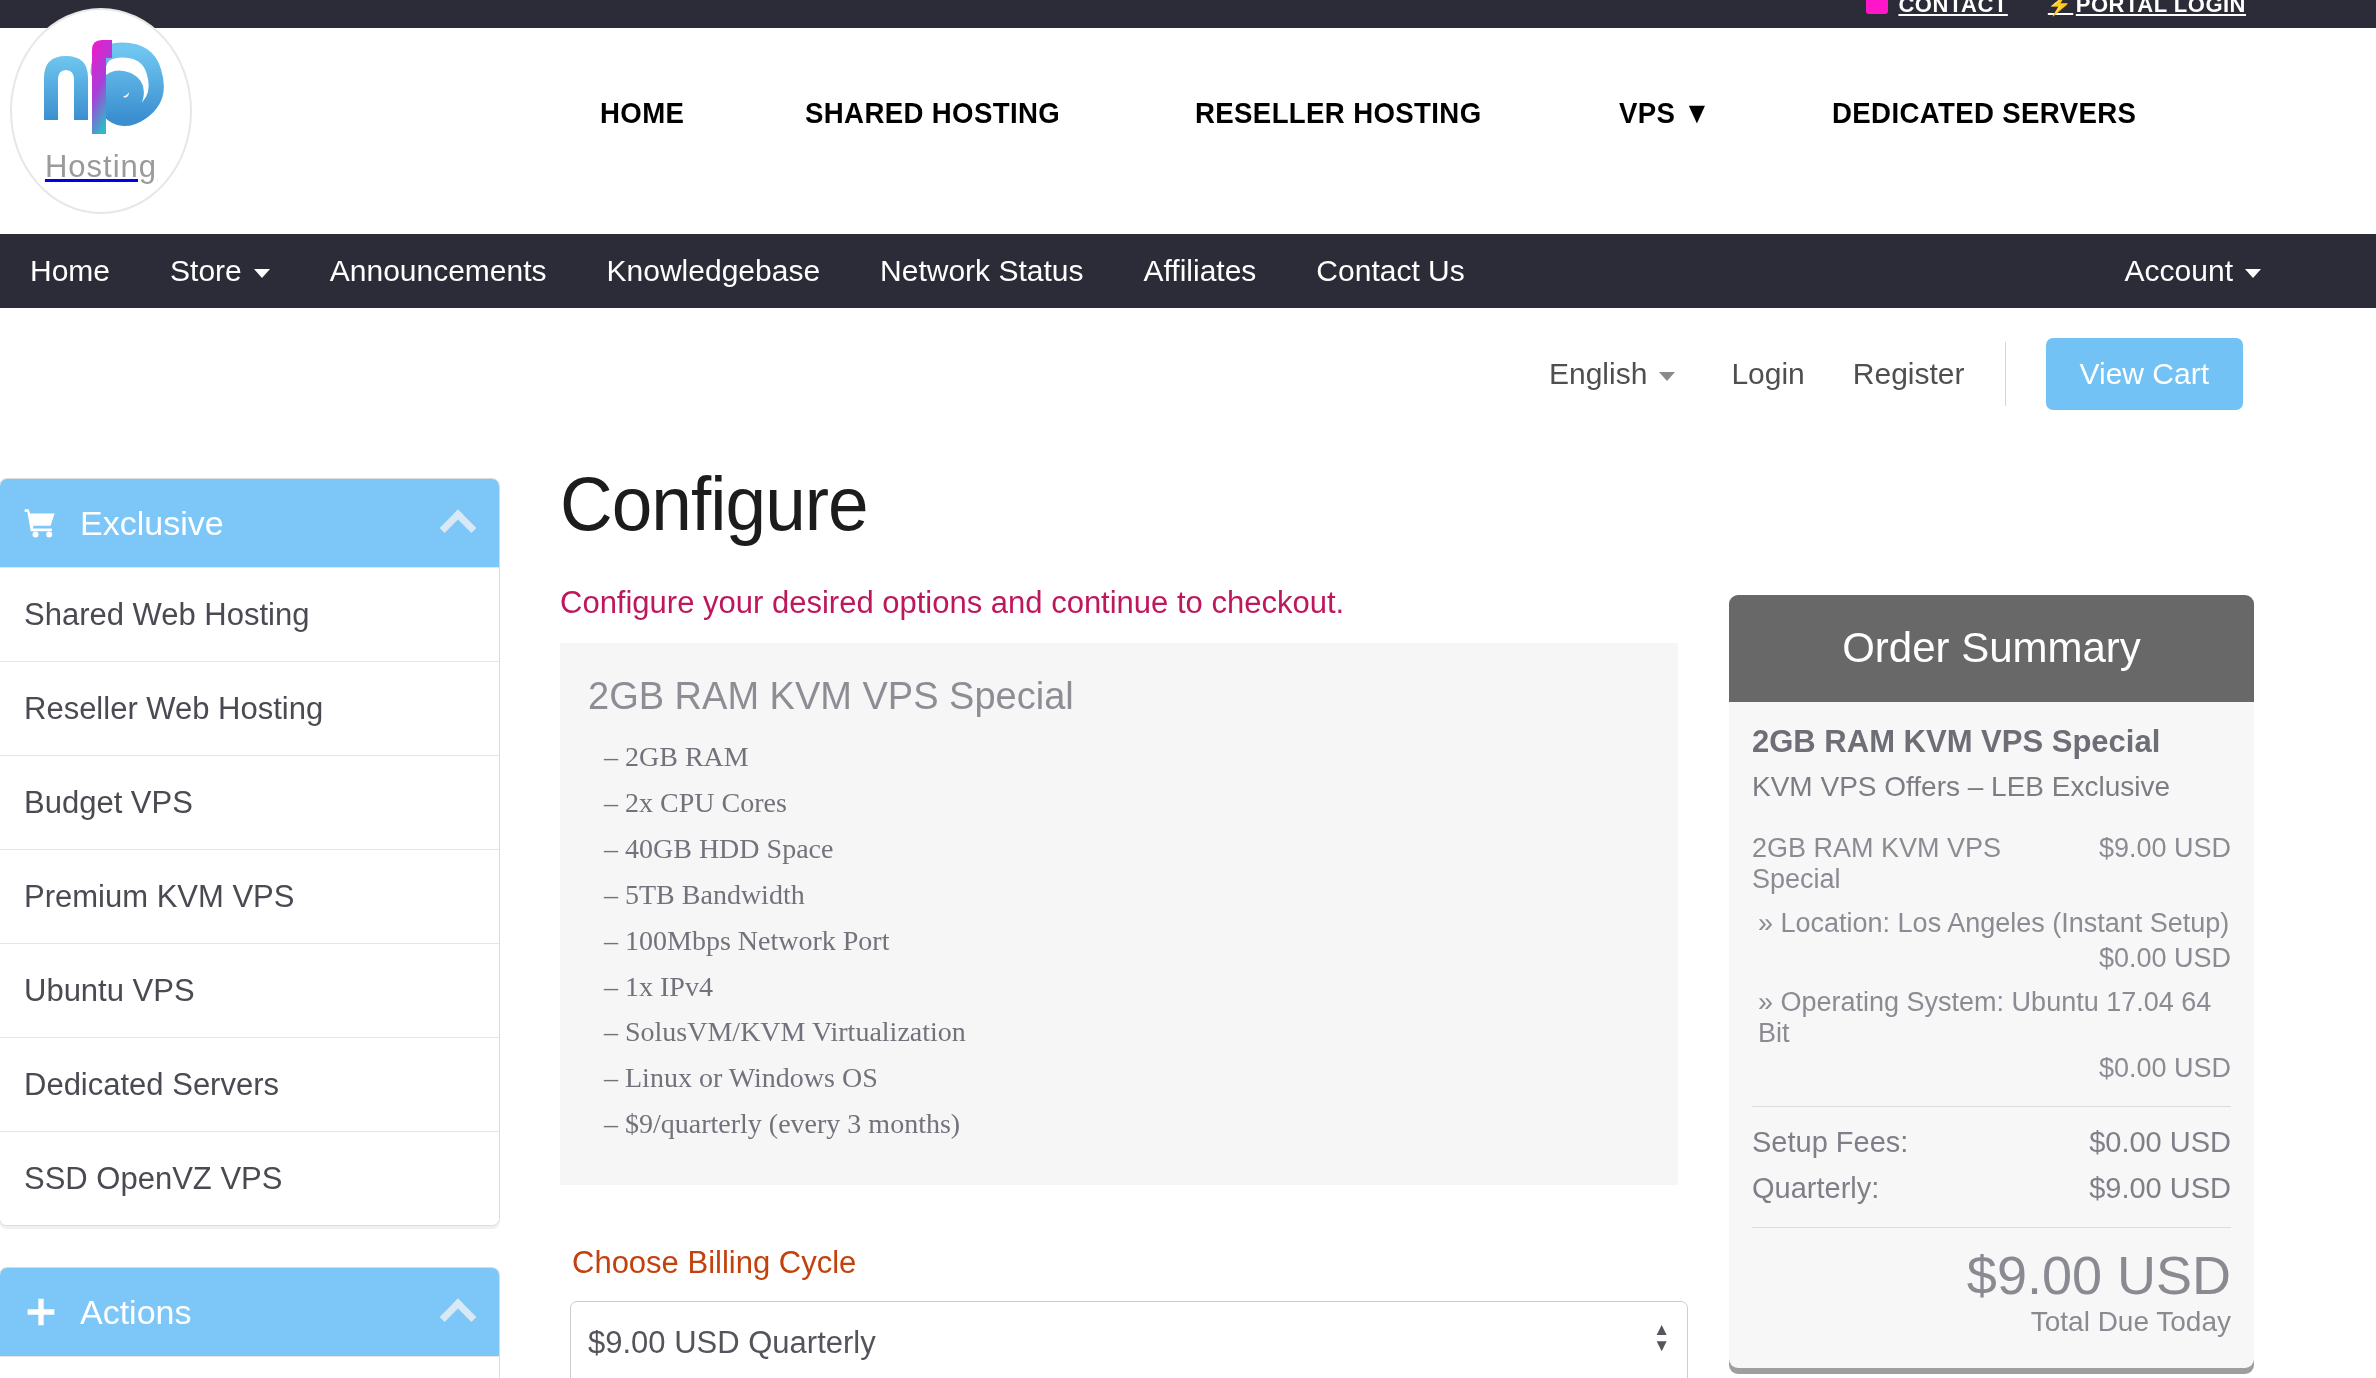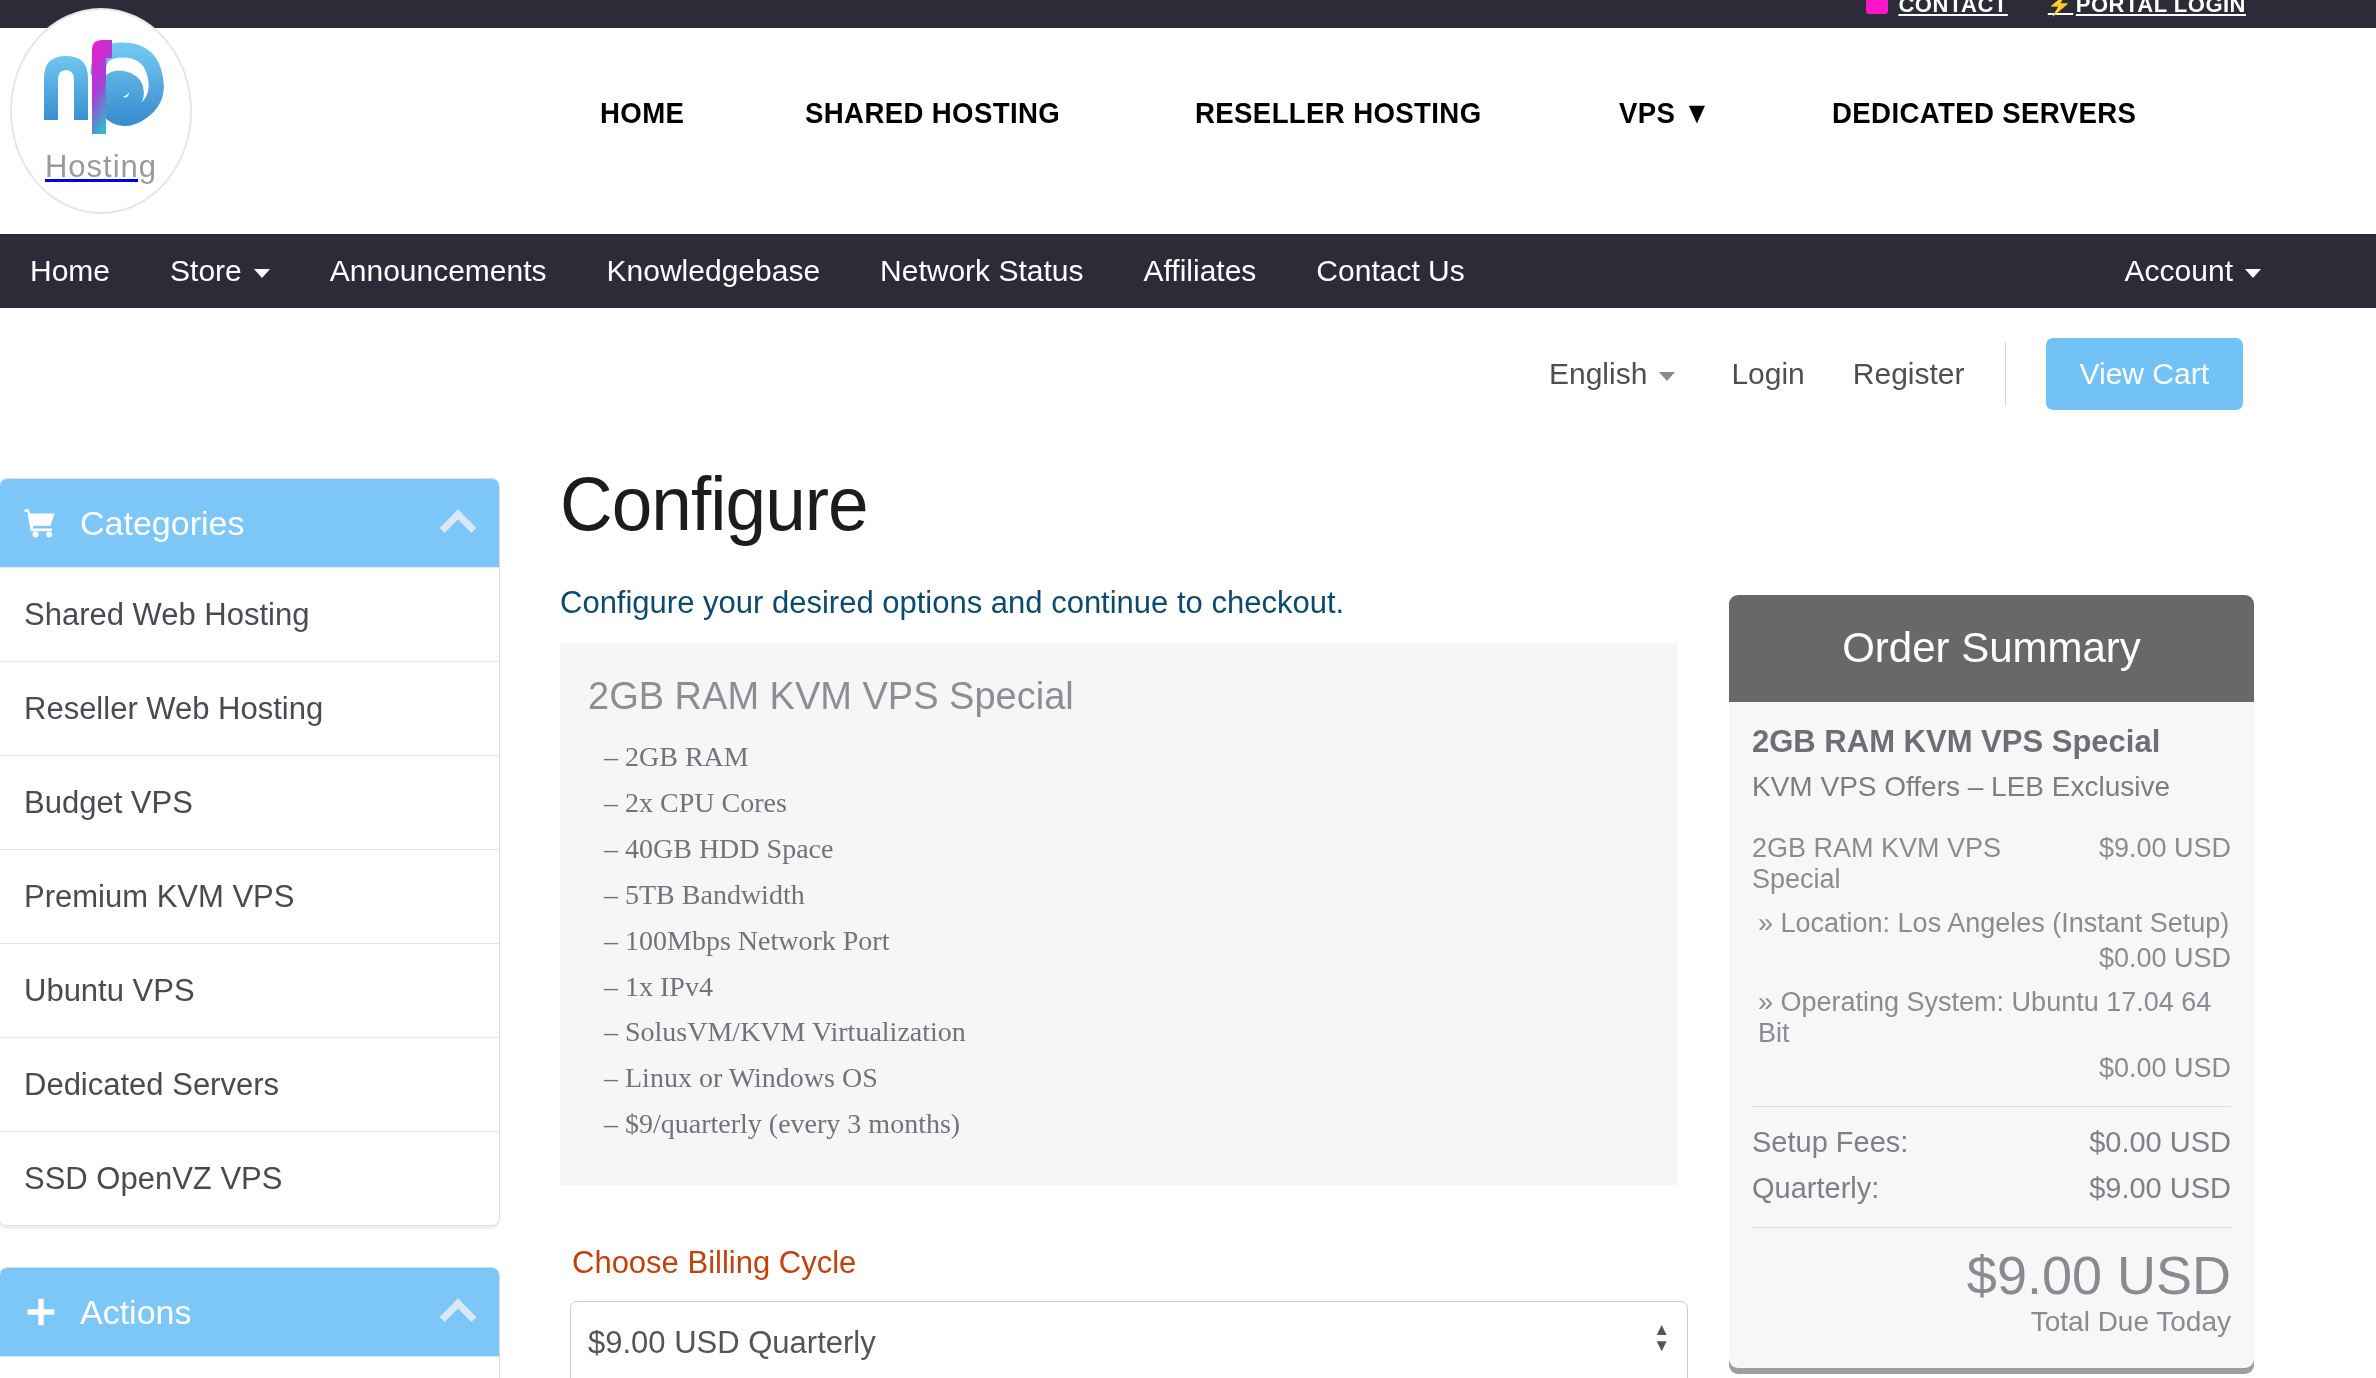--- a/index.html
+++ b/index.html
@@ -244,21 +244,21 @@
     font-size: 76px;
     font-weight: normal;
     color: #1c1c1c;
     letter-spacing: -1px;
     margin-bottom: 38px;
     transform: scaleX(0.96);
     transform-origin: left center;
   }
   .page-sub {
     font-size: 31px;
-    color: #0c4a6e;
+    color: #be185d;
     margin-bottom: 22px;
   }
   .product-box {
     background: #f6f6f6;
     padding: 32px 28px 38px 28px;
     width: 1118px;
   }
   .product-name {
     font-size: 38px;
     color: #8d8d95;
@@ -484,21 +484,21 @@
 
   <div class="panel">
     <div class="panel-head">
       <span class="ph-icon">
         <svg width="34" height="30" viewBox="0 0 24 22" fill="#ffffff">
           <path d="M0 1h3l1 3h18l-3 9H6.5L6 15h14v2H4.5L2 3H0z"></path>
           <circle cx="8" cy="19.5" r="2.2"></circle>
             <circle cx="18" cy="19.5" r="2.2"></circle>
         </svg>
       </span>
-      <span class="ph-title">Categories</span>
+      <span class="ph-title">Exclusive</span>
       <span class="chev-up"></span>
     </div>
     <div class="panel-item">
       <span style="padding-left:18px">Shared Web Hosting</span>
     </div>
     <div class="panel-item">
       <span style="padding-left:18px">Reseller Web Hosting</span>
     </div>
     <div class="panel-item">
       <span style="padding-left:18px">Budget VPS</span>

